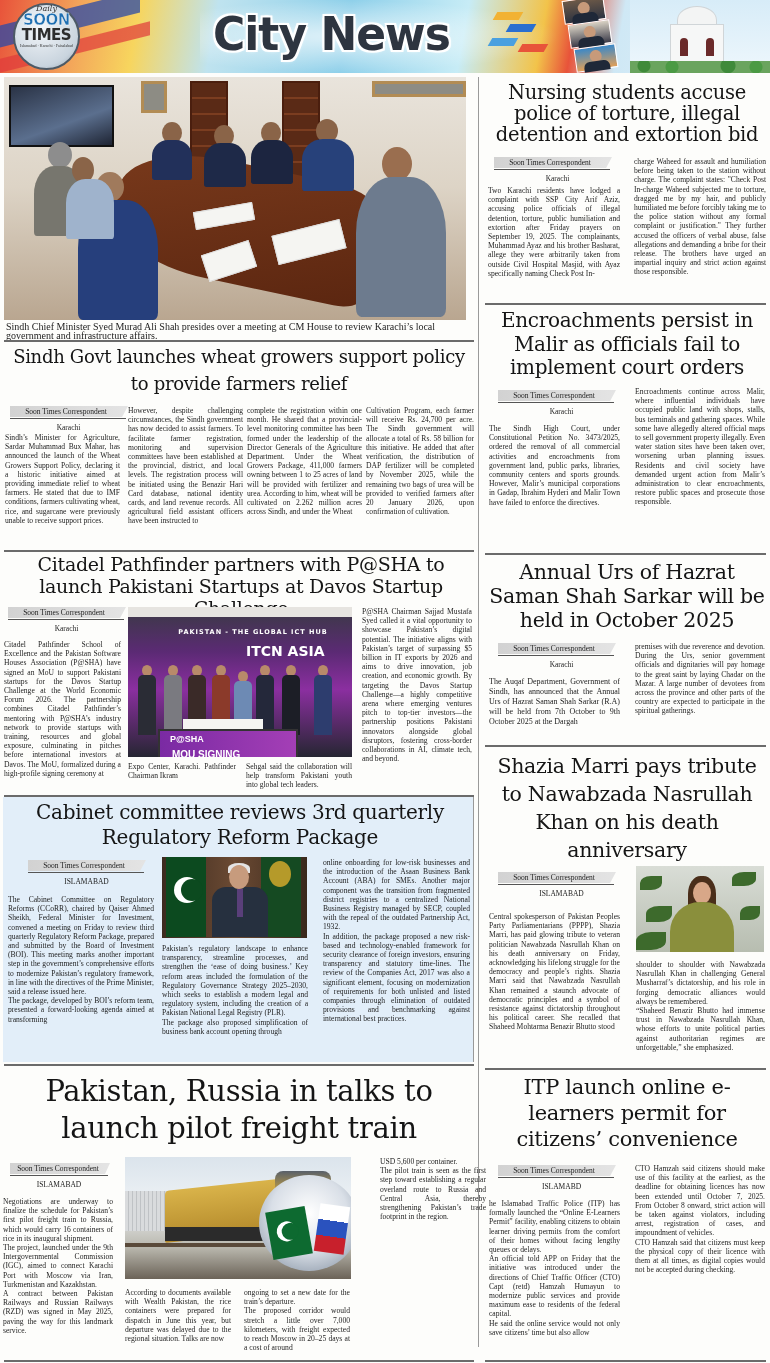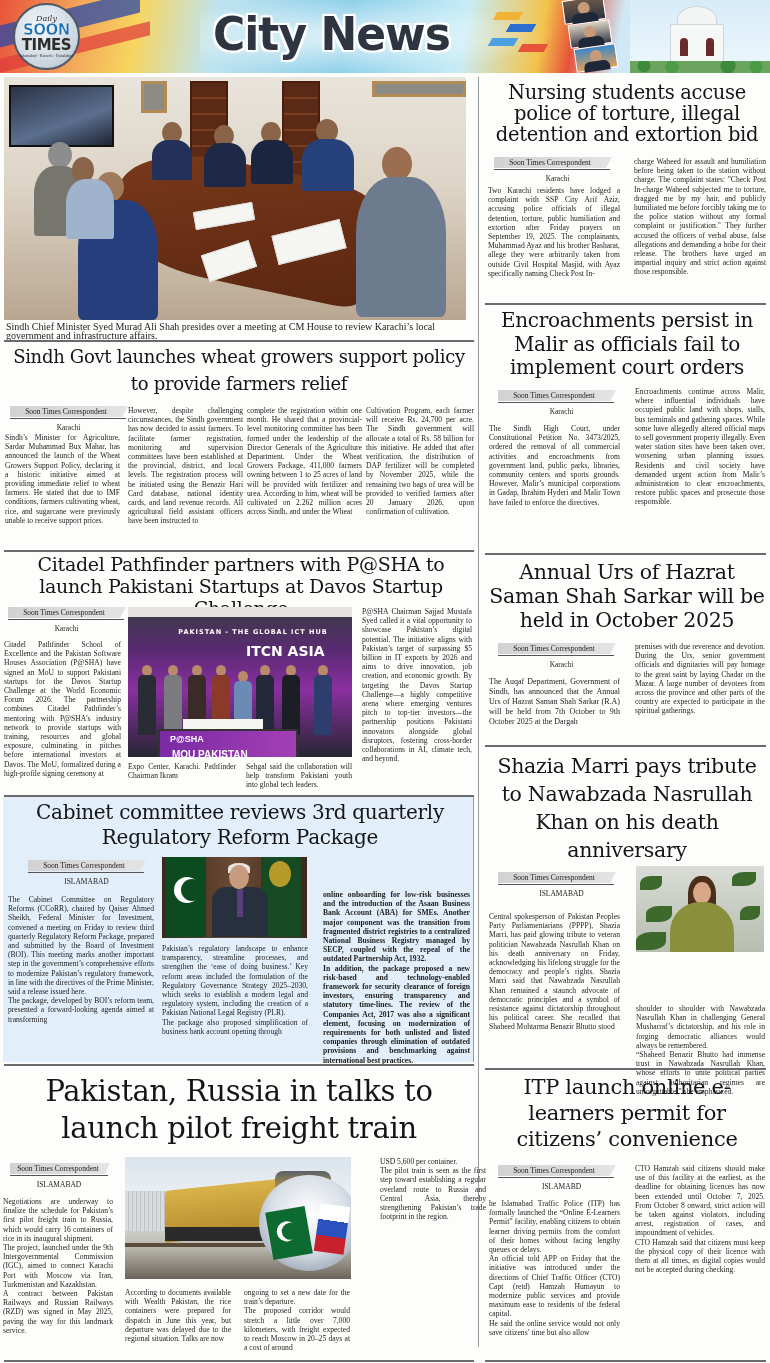--- a/index.html
+++ b/index.html
@@ -9,21 +9,21 @@
   
   .masthead { position: absolute; left: 0; top: 0; width: 770px; height: 73px; overflow: hidden;
     background: linear-gradient(100deg, #e8533a 0%, #f3a35a 10%, #f7d55e 18%, #bfe3ef 28%, #8fd0ea 45%, #c7ecf6 60%, #f2c34a 70%, #e8533a 74%, #cfe8f5 80%, #e6f3fb 100%); }
   .masthead .stripe1 { position: absolute; left: 0; top: 8px; width: 140px; height: 22px; background: #2a4aa8; transform: skewY(-14deg); opacity: .75; }
   .masthead .stripe2 { position: absolute; left: 0; top: 40px; width: 150px; height: 14px; background: #e0393a; transform: skewY(-14deg); opacity: .7; }
   .masthead .glow { position: absolute; left: 200px; top: 0; width: 360px; height: 73px;
     background: radial-gradient(ellipse at 40% 50%, rgba(255,255,255,.7), rgba(255,255,255,0) 70%); }
   .masthead .diamond { position: absolute; width: 26px; height: 8px; transform: skewX(-30deg); }
   .logo-seal { position: absolute; left: 13px; top: 3px; width: 67px; height: 67px; border-radius: 50%;
     background: radial-gradient(circle at 40% 35%, #f4f7fa, #c9d4de 70%, #8d9aa6); border: 2px solid #4d5a66;
-    display: flex; flex-direction: column; align-items: center; justify-content: center; }
+    display: flex; flex-direction: column; align-items: center; justify-content: flex-start; }
   .logo-seal .daily { font-family: "DejaVu Serif", serif; font-style: italic; font-size: 8px; color: #333; line-height: 8px; }
   .logo-seal .soon { font-family: "DejaVu Sans", sans-serif; font-weight: bold; font-size: 15px; color: #1f6fb2; line-height: 15px; letter-spacing: -0.5px; -webkit-text-stroke: .4px #fff; }
   .logo-seal .times { font-family: "DejaVu Sans", sans-serif; font-weight: bold; font-size: 15px; color: #2d2d2d; line-height: 15px; letter-spacing: -0.5px; }
   .logo-seal .sub { font-size: 4px; color: #333; line-height: 6px; }
   .city-news { position: absolute; left: 213px; top: 4px; font-family: "DejaVu Sans", sans-serif; font-weight: bold;
     font-size: 44px; line-height: 60px; color: #2e3540; letter-spacing: -1px;
     text-shadow: 0 0 3px #fff, 0 0 5px #fff, 2px 2px 0 #fff, -2px -2px 0 #fff, 2px -2px 0 #fff, -2px 2px 0 #fff; transform: scaleY(1.05); }
   .portraits { position: absolute; left: 555px; top: 0; width: 70px; height: 73px; }
   .portrait { position: absolute; width: 42px; height: 24px; border: 1px solid #fff;
     background: linear-gradient(180deg, #6e5a48, #2c3240); transform: rotate(-8deg); }
@@ -281,21 +281,21 @@
   <div class="p" style="left:154px;">
       <div class="h"></div>
       <div class="b" style="background:#1c1e26;"></div>
     </div>
   <div class="p" style="left:186px;">
       <div class="h"></div>
       <div class="b" style="background:#2d3d6e;"></div>
     </div>
   <div class="desk">
     <span style="left:10px;top:3px;font-size:9px;">P@SHA</span>
-    <span style="left:12px;top:18px;font-size:10px;">MOU PAKISTAN</span>
+    <span style="left:12px;top:18px;font-size:10px;">MOU SIGNING</span>
   </div>
   <div class="paper" style="position:absolute;left:55px;top:112px;width:80px;height:10px;background:#f5f5f2;"></div>
 </div>
 <div class="col" style="left:128px;top:762px;width:108px;">Expo Center, Karachi. Pathfinder Chairman Ikram</div>
 <div class="col" style="left:246px;top:762px;width:106px;">Sehgal said the collaboration will help transform Pakistani youth into global tech leaders.</div>
 <div class="col" style="left:362px;top:607px;width:110px;">P@SHA Chairman Sajjad Mustafa Syed called it a vital opportunity to showcase Pakistan’s digital potential. The initiative aligns with Pakistan’s target of surpassing $5 billion in IT exports by 2026 and aims to drive innovation, job creation, and economic growth. By targeting the Davos Startup Challenge—a highly competitive arena where emerging ventures pitch to top-tier investors—the partnership positions Pakistani innovators alongside global disruptors, fostering cross-border collaborations in AI, climate tech, and beyond.</div>
 <div class="rule" style="left:4px;top:795px;width:470px;"></div>
 
 <h2 class="headline" style="position:absolute;left:484px;top:560px;width:286px;font-size:20.5px;line-height:24px;padding:0 4px;">Annual Urs of Hazrat Saman Shah Sarkar will be held in October 2025</h2>
 <div style="position:absolute;left:494px;top:643px;width:135px;">
@@ -333,21 +333,21 @@
     </div>
   <div class="man-b"></div>
     <div class="tie"></div>
     <div class="man-hair"></div>
     <div class="man-h"></div>
 </div>
 <div class="col" style="left:162px;top:944px;width:146px;">
   <p>Pakistan’s regulatory landscape to enhance transparency, streamline processes, and strengthen the ‘ease of doing business.’ Key reform areas included the formulation of the Regulatory Governance Strategy 2025–2030, which seeks to establish a modern legal and regulatory system, including the creation of a Pakistan National Legal Registry (PLR).</p>
   <p>The package also proposed simplification of business bank account opening through</p>
 </div>
-<div class="col" style="left:323px;top:890px;width:147px;font-weight:bold;">
+<div class="col" style="left:323px;top:858px;width:147px;">
   <p>online onboarding for low-risk businesses and the introduction of the Asaan Business Bank Account (ABA) for SMEs. Another major component was the transition from fragmented district registries to a centralized National Business Registry managed by SECP, coupled with the repeal of the outdated Partnership Act, 1932.</p>
   <p>In addition, the package proposed a new risk-based and technology-enabled framework for security clearance of foreign investors, ensuring transparency and statutory time-lines. The review of the Companies Act, 2017 was also a significant element, focusing on modernization of requirements for both unlisted and listed companies through elimination of outdated provisions and benchmarking against international best practices.</p>
 </div>
 <div class="rule" style="left:4px;top:1064px;width:470px;"></div>
 
 <h2 class="headline" style="position:absolute;left:484px;top:752px;width:286px;font-size:20.5px;line-height:28px;padding:0 4px;">Shazia Marri pays tribute to Nawabzada Nasrullah Khan on his death anniversary</h2>
 <div style="position:absolute;left:494px;top:872px;width:135px;">
   <div class="tag">
       <div class="bar"></div>
       <div class="line"></div>
@@ -359,21 +359,21 @@
 <div class="photo portrait-f" style="left:636px;top:866px;width:128px;height:86px;">
   <div class="leaf" style="left:4px;top:10px;width:22px;height:14px;"></div>
   <div class="leaf" style="left:10px;top:40px;width:26px;height:16px;"></div>
   <div class="leaf" style="left:96px;top:6px;width:24px;height:14px;"></div>
   <div class="leaf" style="left:104px;top:40px;width:20px;height:14px;"></div>
   <div class="leaf" style="left:0;top:66px;width:30px;height:18px;"></div>
   <div class="hair"></div>
     <div class="face"></div>
     <div class="shawl"></div>
 </div>
-<div class="col" style="left:636px;top:960px;width:129px;margin-top:44px;">
+<div class="col" style="left:636px;top:960px;width:129px;">
   <p>shoulder to shoulder with Nawabzada Nasrullah Khan in challenging General Musharraf’s dictatorship, and his role in forging democratic alliances would always be remembered.</p>
   <p>“Shaheed Benazir Bhutto had immense trust in Nawabzada Nasrullah Khan, whose efforts to unite political parties against authoritarian regimes are unforgettable,” she emphasized.</p>
 </div>
 <div class="rule" style="left:485px;top:1068px;width:281px;"></div>
 
 <h2 class="headline" style="position:absolute;left:4px;top:1073px;width:470px;font-size:29px;line-height:37px;padding:0 20px;">Pakistan, Russia in talks to launch pilot freight train</h2>
 <div style="position:absolute;left:6px;top:1163px;width:106px;">
   <div class="tag" style="width:100px;">
       <div class="bar" style="width:100px;"></div>
       <div class="line" style="width:98px;"></div>

